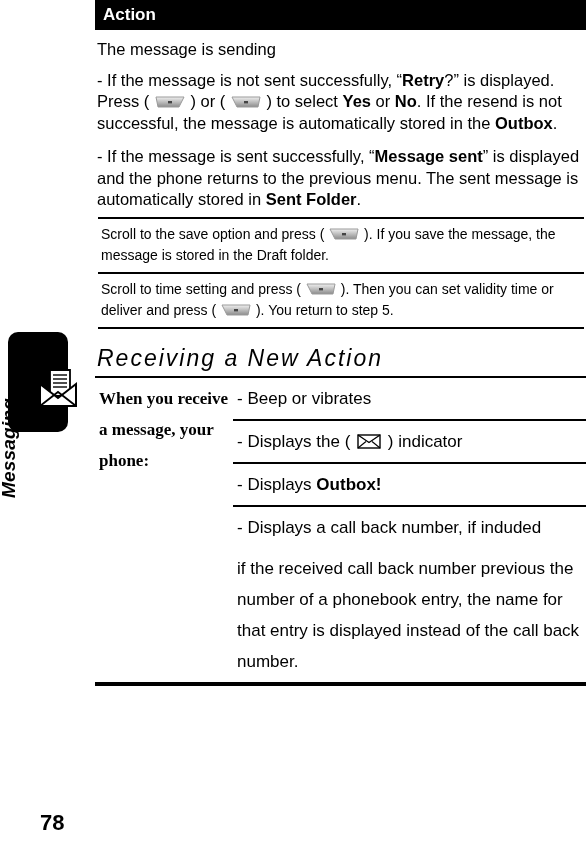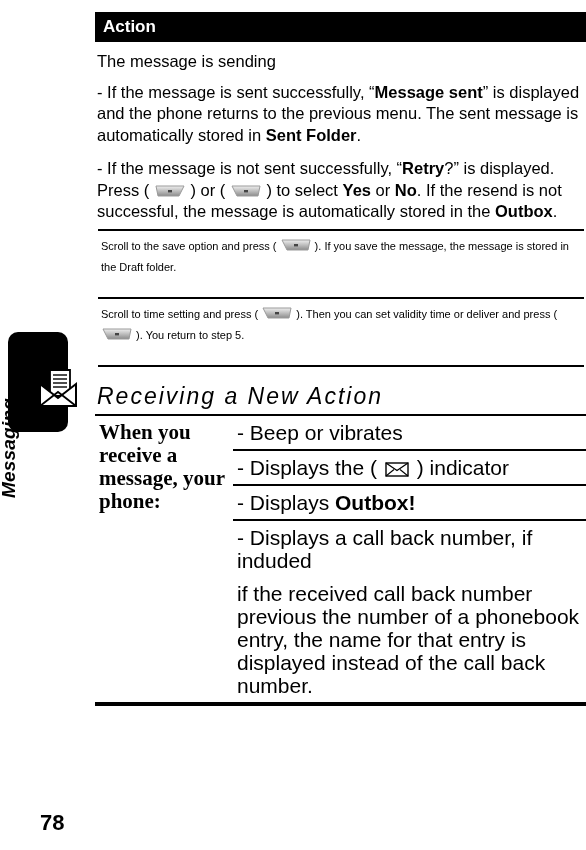--- a/index.html
+++ b/index.html
@@ -40,21 +40,21 @@
     white-space:nowrap;
     text-align:left;
   }
   .page-no{
     position:absolute; left:40px; top:810px;
     font-size:22px; font-weight:bold; color:#000;
   }
 
   
   #content{
-    position:absolute; left:95px; top:12px;
+    position:absolute; left:95px; top:0;
     width:491px; height:598px;
   }
 
   .header-bar{
     background:#000000; color:#ffffff;
     height:30px; line-height:30px;
     padding:0 0 0 8px;
     font-size:17px; font-weight:bold;
     box-sizing:border-box;
   }
@@ -69,22 +69,22 @@
   .p.tight{padding-top:7px;padding-bottom:5px;}
 
   .rule{
     height:0; border:0;
     border-top:2.3px solid #000;
     margin:0;
   }
   .rule.inset{margin-left:3px;margin-right:2px;}
 
   .boxrow{
-    padding:5px 3px 18px 6px;
-    font-size:11px; line-height:21.5px;
+    padding:5px 3px 5px 6px;
+    font-size:14px; line-height:21.5px;
   }
 
   
   .sec-head{
     font-size:23px;
     font-style:italic;
     letter-spacing:2.0px;
     padding:16px 0 4px 2px;
     font-weight:normal;
     margin:0;
@@ -96,22 +96,22 @@
   }
 
   
   table.recv{
     width:100%;
     border-collapse:collapse;
     table-layout:fixed;
   }
   table.recv td{
     padding:5px 4px 5px 4px;
-    font-size:21px;
-    line-height:23px;
+    font-size:17px;
+    line-height:31px;
     vertical-align:top;
   }
   td.lbl{
     width:130px;
     font-family:"Liberation Serif", serif;
     font-weight:bold;
     font-size:17.5px;
     line-height:24px;
     padding-left:4px;
   }
@@ -158,40 +158,40 @@
 
   <div class="page-no">78</div>
 </div>
 
 <div id="content">
 
   <div class="header-bar">Action</div>
 
   <div>
     <p class="p lead">The message is sending</p>
-    <p class="p">- If the message is sent successfully, “<b>Message sent</b>” is displayed and the phone returns to the previous menu. The sent message is automatically stored in <b>Sent Folder</b>.</p>
     <p class="p">- If the message is not sent successfully, “<b>Retry</b>?” is displayed. Press ( <span class="sk"><svg viewBox="0 0 30 14" width="30" height="14">
             <defs>
               <linearGradient id="gl" x1="0" y1="0" x2="0" y2="1">
                 <stop offset="0" stop-color="#efefef"></stop>
                 <stop offset="1" stop-color="#8c8c8c"></stop>
               </linearGradient>
             </defs>
             <polygon points="1,2 29,2 24,12 3,12" fill="url(#gl)" stroke="#9a9a9a" stroke-width="1"></polygon>
             <rect x="13" y="6" width="4" height="2.4" fill="#444"></rect>
           </svg></span> ) or ( <span class="sk"><svg viewBox="0 0 30 14" width="30" height="14">
             <defs>
               <linearGradient id="gr" x1="0" y1="0" x2="0" y2="1">
                 <stop offset="0" stop-color="#efefef"></stop>
                 <stop offset="1" stop-color="#8c8c8c"></stop>
               </linearGradient>
             </defs>
             <polygon points="1,2 29,2 27,12 6,12" fill="url(#gr)" stroke="#9a9a9a" stroke-width="1"></polygon>
             <rect x="13" y="6" width="4" height="2.4" fill="#444"></rect>
           </svg></span> ) to select <b>Yes</b> or <b>No</b>. If the resend is not successful, the message is automatically stored in the <b>Outbox</b>.</p>
+    <p class="p">- If the message is sent successfully, “<b>Message sent</b>” is displayed and the phone returns to the previous menu. The sent message is automatically stored in <b>Sent Folder</b>.</p>
   </div>
 
   <hr class="rule inset">
   <div class="boxrow">Scroll to the save option and press ( <span class="sk"><svg viewBox="0 0 30 14" width="30" height="14">
           <defs>
             <linearGradient id="gr" x1="0" y1="0" x2="0" y2="1">
               <stop offset="0" stop-color="#efefef"></stop>
               <stop offset="1" stop-color="#8c8c8c"></stop>
             </linearGradient>
           </defs>

